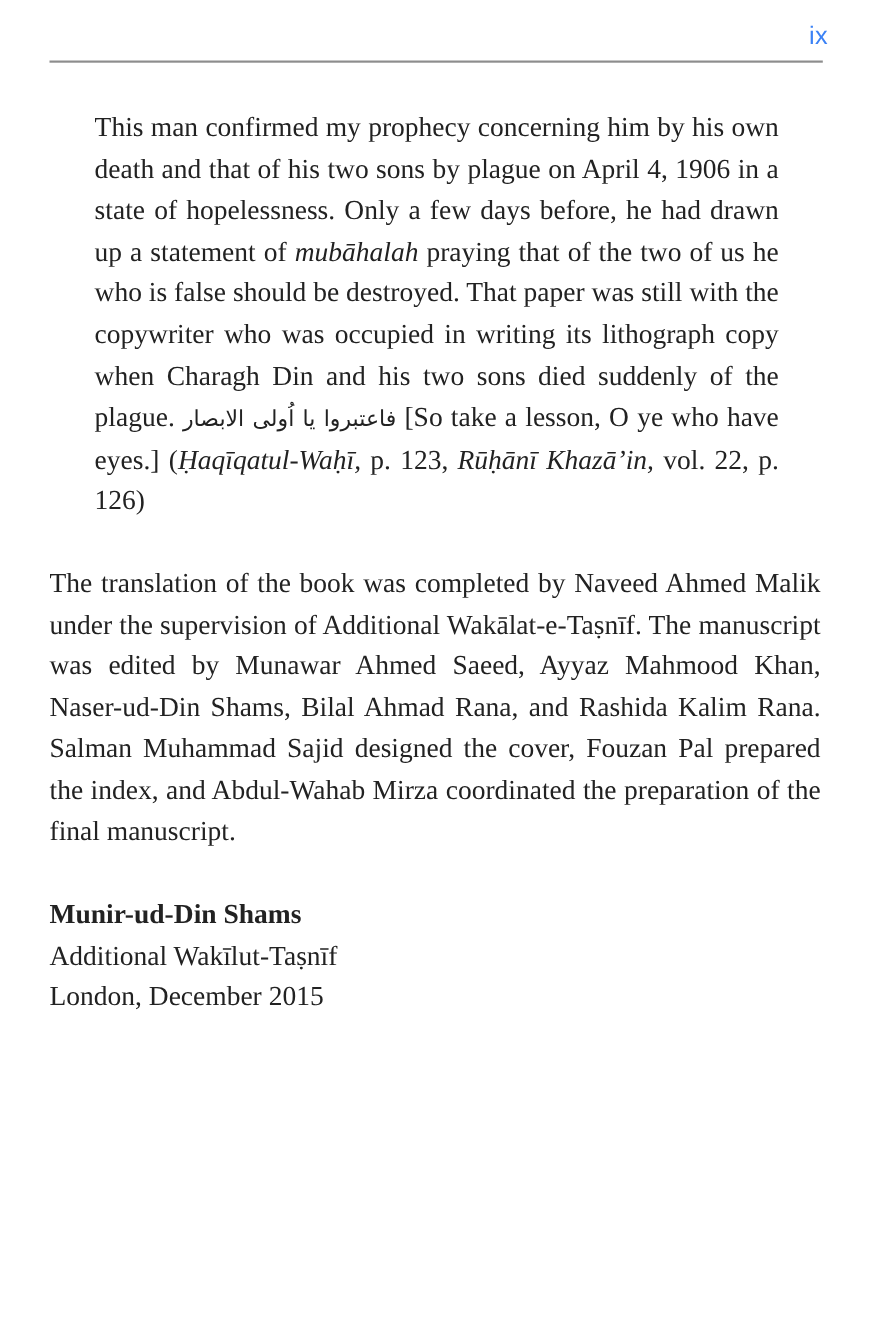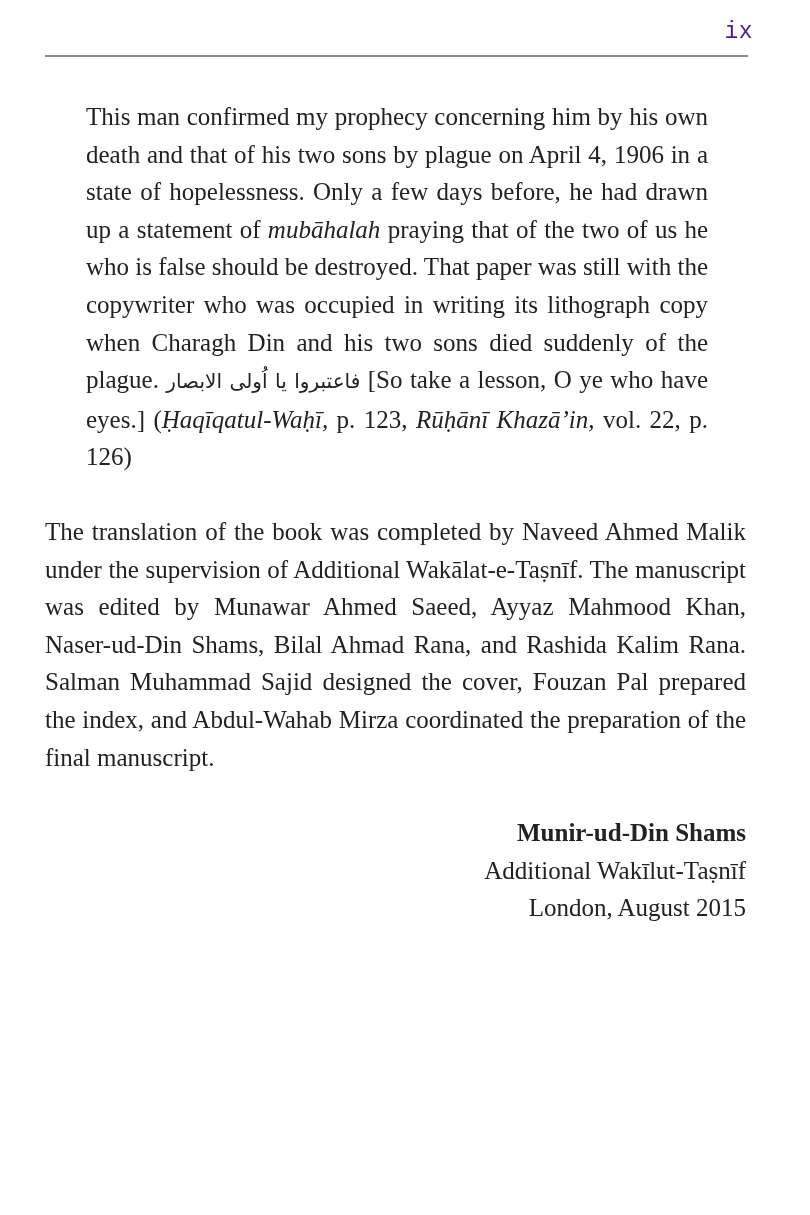--- a/index.html
+++ b/index.html
@@ -13,24 +13,24 @@
     height: 1215px;
     background: #ffffff;
     font-family: "Liberation Serif", "DejaVu Serif", serif;
     color: #222222;
     overflow: hidden;
   }
   .folio {
     position: absolute;
     top: 19px;
     right: 57px;
-    font-family: Liberation Mono, monospace;
+    font-family: Liberation Sans, sans-serif;
     font-size: 23px;
     line-height: 26px;
-    color: #4c1d95;
+    color: #3b82f6;
     letter-spacing: 0.5px;
   }
   .rule {
     position: absolute;
     top: 55px;
     left: 45px;
     width: 703px;
     height: 0;
     border-top: 2px solid #8d8d8d;
   }
@@ -49,21 +49,20 @@
   .italic { font-style: italic; }
   .arabic {
     font-family: "DejaVu Sans", sans-serif;
     font-size: 20px;
     unicode-bidi: embed;
   }
   .para { margin: 0; }
   .para-prayer { text-indent: 43px; }
   .signature {
     margin-top: 38px;
-    text-align: right;
   }
   .sig-name { font-weight: bold; }
   .sig-line { white-space: nowrap; }
 </style>
 </head>
 <body>
 
 <div class="page">
 
   <div class="folio">ix</div>
@@ -75,17 +74,17 @@
     <div class="blockquote">
       <span>This man confirmed my prophecy concerning him by his own death and that of his two sons by plague on April 4, 1906 in a state of hopelessness. Only a few days before, he had drawn up a statement of </span><span class="italic">mubāhalah</span><span> praying that of the two of us he who is false should be destroyed. That paper was still with the copywriter who was occupied in writing its lithograph copy when Charagh Din and his two sons died suddenly of the plague. </span><span class="arabic" dir="rtl" lang="ar">فاعتبروا يا اُولى الابصار</span><span> [So take a lesson, O ye who have eyes.] (</span><span class="italic">Ḥaqīqatul-Waḥī,</span><span> p. 123, </span><span class="italic">Rūḥānī Khazā’in,</span><span> vol. 22, p. 126)</span>
     </div>
 
     <p class="para">The translation of the book was completed by Naveed Ahmed Malik under the supervision of Additional Wakālat-e-Taṣnīf. The manuscript was edited by Munawar Ahmed Saeed, Ayyaz Mahmood Khan, Naser-ud-Din Shams, Bilal Ahmad Rana, and Rashida Kalim Rana. Salman Muhammad Sajid designed the cover, Fouzan Pal prepared the index, and Abdul-Wahab Mirza coordinated the preparation of the final manuscript.</p>
 
 
     <div class="signature">
       <div class="sig-line sig-name">Munir-ud-Din Shams</div>
       <div class="sig-line">Additional Wakīlut-Taṣnīf</div>
-      <div class="sig-line">London, August 2015</div>
+      <div class="sig-line">London, December 2015</div>
     </div>
 
   </div>
 </div>
 
 </body></html>

